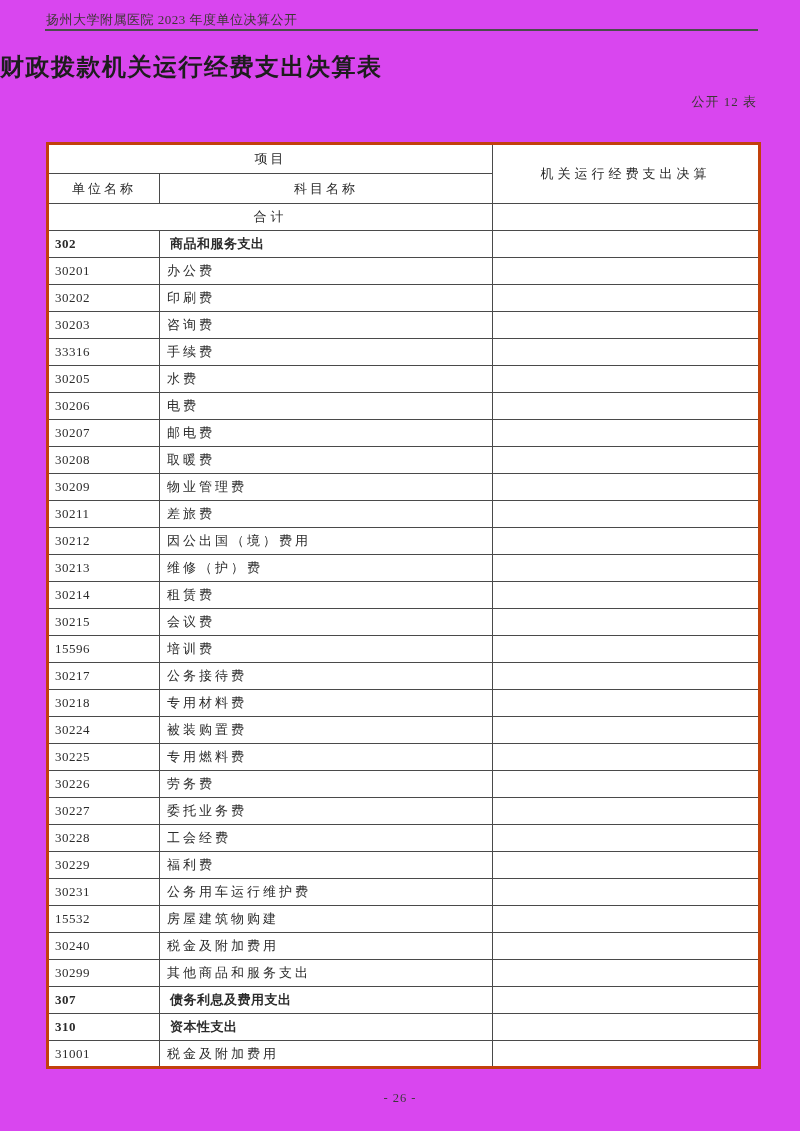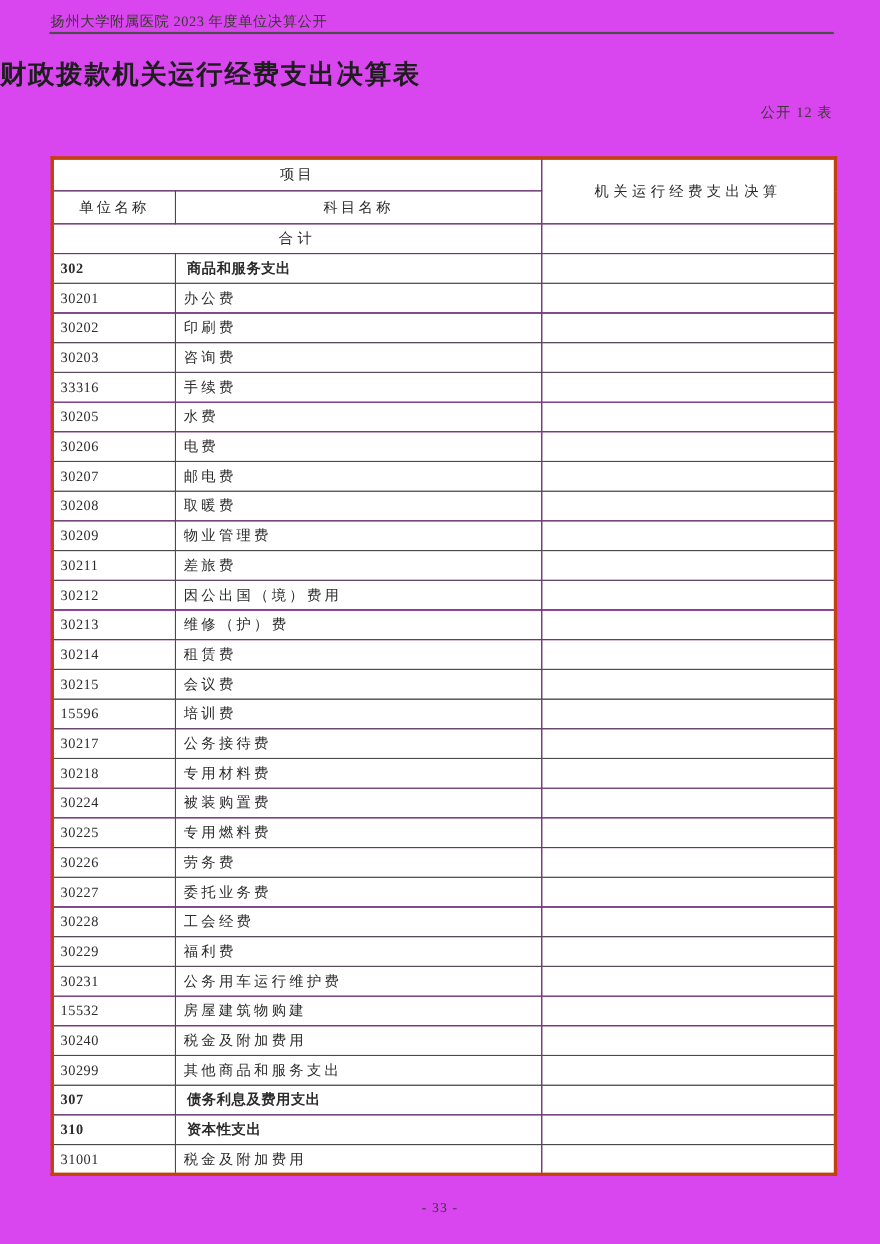--- a/index.html
+++ b/index.html
@@ -260,15 +260,15 @@
           <td class="val"></td>
         </tr>
         <tr>
           <td class="code">31001</td>
           <td class="name sub">税金及附加费用</td>
           <td class="val"></td>
         </tr>
       </tbody>
   </table>
 
-  <div class="footer">- 33 -</div>
+  <div class="footer">- 26 -</div>
 
 </div>
 
 </body></html>

